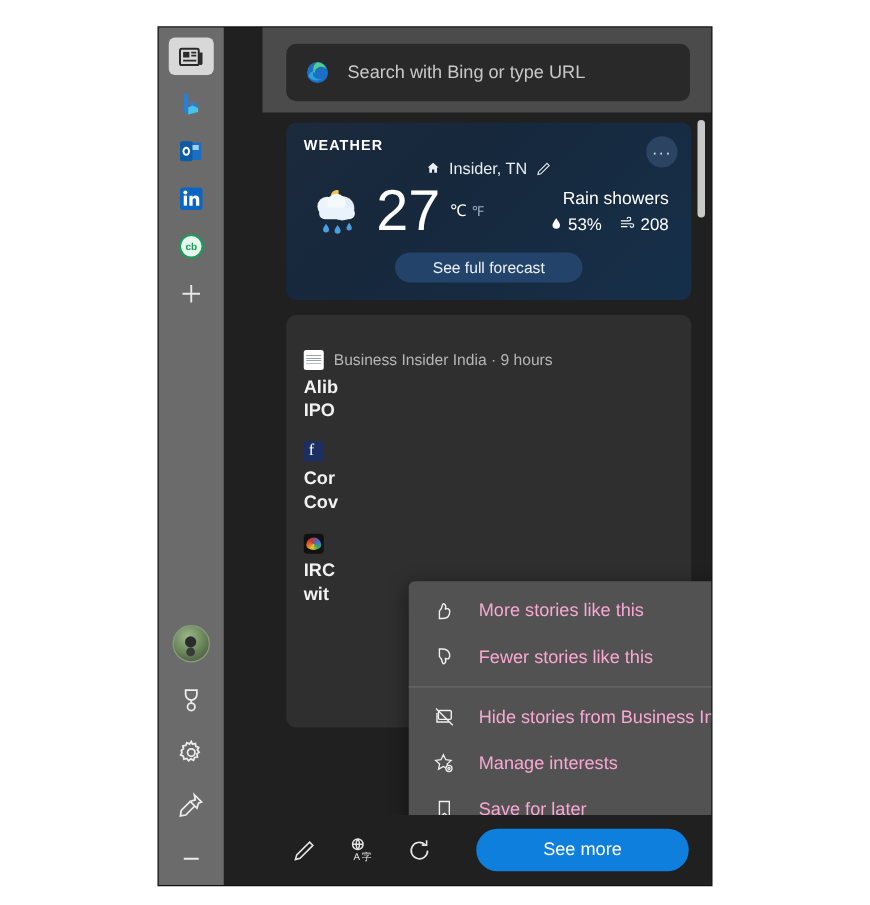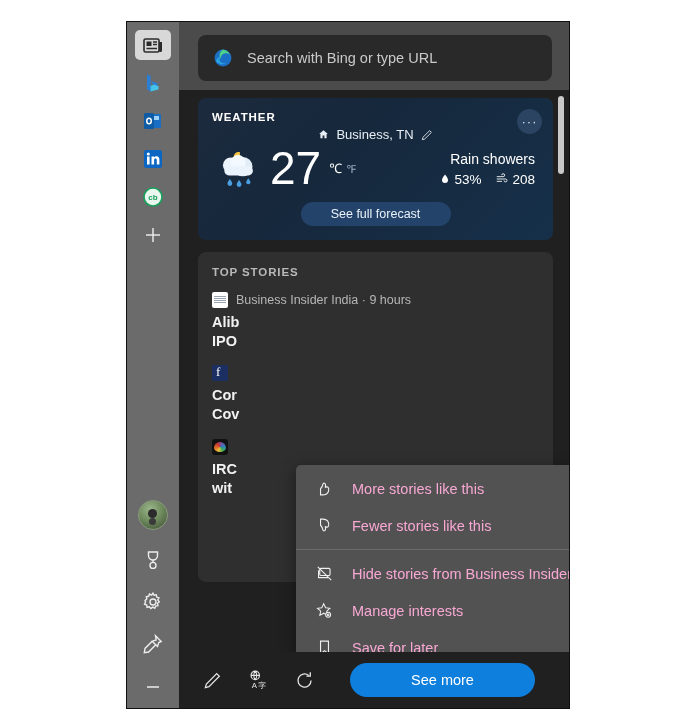--- a/index.html
+++ b/index.html
@@ -14,21 +14,21 @@
   .rail{width:52px;background:#6b6b6b;display:flex;flex-direction:column;align-items:center;flex-shrink:0;position:relative;}
   .rail-top{padding-top:8px;display:flex;flex-direction:column;align-items:center;gap:8px;}
   .rail-btn{width:36px;height:30px;border-radius:5px;display:flex;align-items:center;justify-content:center;}
   .rail-btn.active{background:#d8d8d8;}
   .rail-ico{width:24px;height:24px;display:block;}
   .rail-bottom{position:absolute;bottom:10px;display:flex;flex-direction:column;align-items:center;gap:18px;}
   .avatar{width:28px;height:28px;border-radius:50%;background:radial-gradient(circle at 40% 30%,#9db68c 0%,#6f8c5e 45%,#3c4a33 100%);border:1px solid #8a9a7c;overflow:hidden;position:relative;}
   .avatar:after{content:"";position:absolute;left:9px;top:8px;width:9px;height:9px;border-radius:50%;background:#2b2b2b;box-shadow:0 8px 0 -1px #3a3a3a;}
 
   
-  .content{flex:1;display:flex;flex-direction:column;min-width:0;position:relative;background:#202020;}
+  .content{flex:1;display:flex;flex-direction:column;min-width:0;position:relative;background:#202020;margin-left:31px;}
 
   .searchwrap{padding:13px 17px 9px 19px;background:#4b4b4b;}
   .searchbar{height:46px;background:#292929;border-radius:8px;display:flex;align-items:center;padding:0 14px;gap:13px;}
   .search-txt{color:#c9c9c9;font-size:14.5px;}
 
   .feed{flex:1;position:relative;overflow:hidden;padding:8px 16px 0 19px;}
 
   
   .wcard{position:relative;border-radius:8px;padding:13px 14px 14px 14px;
     background:linear-gradient(135deg,#1c2a3d 0%,#16283c 40%,#16304a 100%);}
@@ -191,21 +191,21 @@
       <div class="wcard">
         <div class="wtitle">WEATHER</div>
         <div class="wmore">···</div>
 
         <div class="wloc">
           <span>
             <svg viewBox="0 0 24 24" width="13" height="13" fill="#e9eef4">
                 <path d="M12 4l8 7h-2.3v8h-4v-5h-3.4v5h-4v-8H4z"></path>
               </svg>
           </span>
-          <span>Business, TN</span>
+          <span>Insider, TN</span>
           <span>
             <svg viewBox="0 0 24 24" width="14" height="14" fill="none" stroke="#e9eef4" stroke-width="1.5">
                 <path d="M16.5 4.5l3 3L8 19l-4 1 1-4z"></path>
               </svg>
           </span>
         </div>
 
         <div class="wrow">
           <span class="wicon">
             <svg viewBox="0 0 60 52" width="56" height="48">
@@ -247,21 +247,20 @@
                 <span>208</span>
               </span>
             </span>
           </span>
         </div>
 
         <div class="wbtn">See full forecast</div>
       </div>
 
       <div class="scard">
-        <div class="sctitle">TOP STORIES</div>
 
         <div class="story">
           <div class="smeta">
             <span class="favicon fav-bi"></span>
             <span>Business Insider India · 9 hours</span>
           </div>
           <div class="shead">
             <div>Alib</div>
             <div>IPO</div>
           </div>

